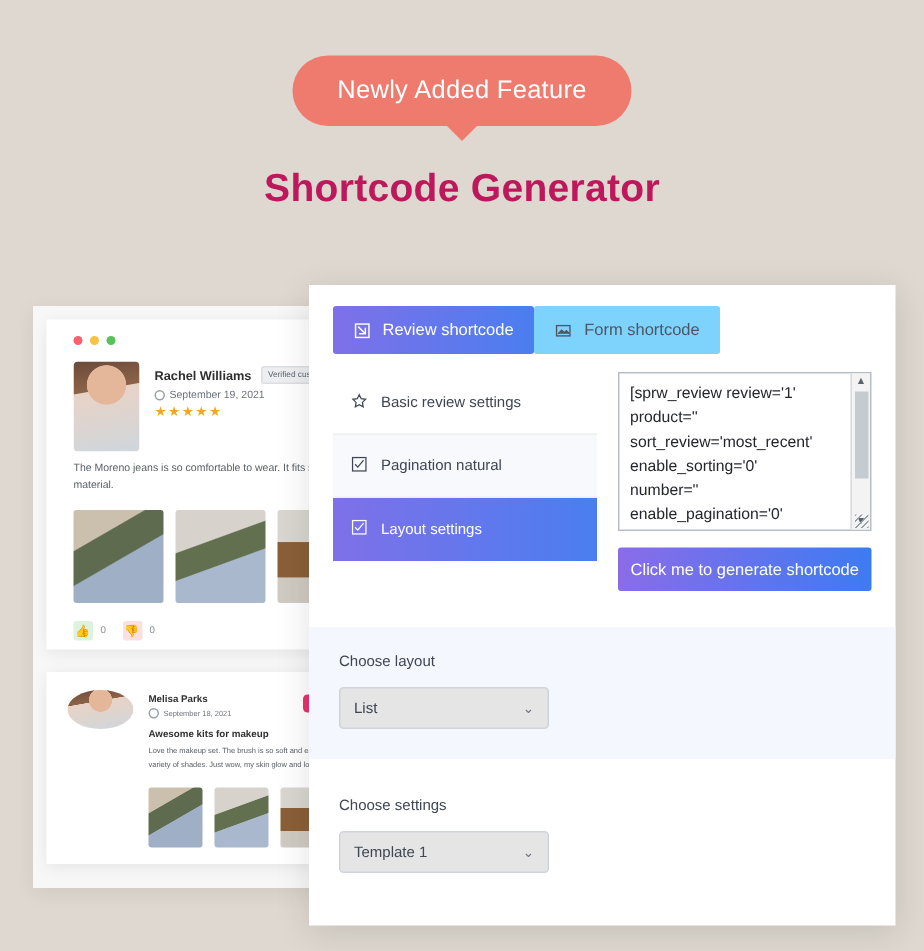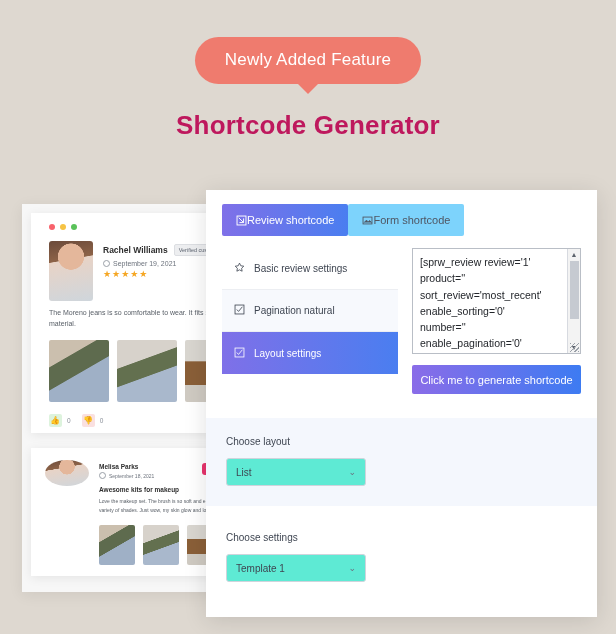--- a/index.html
+++ b/index.html
@@ -123,21 +123,21 @@
   .panel {
     position: absolute;
     left: 206px; top: 190px;
     width: 391px; height: 427px;
     background: #ffffff;
     box-shadow: 0 4px 22px rgba(0,0,0,.12);
   }
 
   .tabs { display: flex; padding: 14px 16px 0 16px; }
   .tab {
-    display: flex; align-items: center; 
+    display: flex; align-items: center; gap: 8px;
     font-size: 11px; padding: 10px 14px;
     cursor: pointer;
   }
   .tab-active {
     background: linear-gradient(90deg, #7f70e8 0%, #4a7ef0 100%);
     color: #ffffff;
     border-radius: 2px;
   }
   .tab-inactive { background: #7dd3fc; color: #4f5663; border-radius: 2px; justify-content: center; }
   .tab svg { display: block; }
@@ -188,21 +188,21 @@
     border: none; border-radius: 2px; cursor: pointer;
     font-family: "Liberation Sans", sans-serif;
   }
 
   .field-band { margin-top: 24px; padding: 18px 20px 20px 20px; }
   .band-blue { background: #f4f7fd; }
   .field-label { font-size: 10px; color: #3f4652; }
   .select {
     margin-top: 11px;
     width: 140px; height: 28px;
-    border: 1px solid #cfd4dc; background: #5eead4; border-radius: 3px;
+    border: 1px solid #cfd4dc; background: #e5e5e5; border-radius: 3px;
     display: flex; align-items: center; justify-content: space-between;
     padding: 0 9px; font-size: 10px; color: #3f4652; cursor: pointer;
   }
   .chev { font-size: 9px; color: #6b7280; }
 </style>
 </head>
 <body>
 
 <div class="stage">
 

